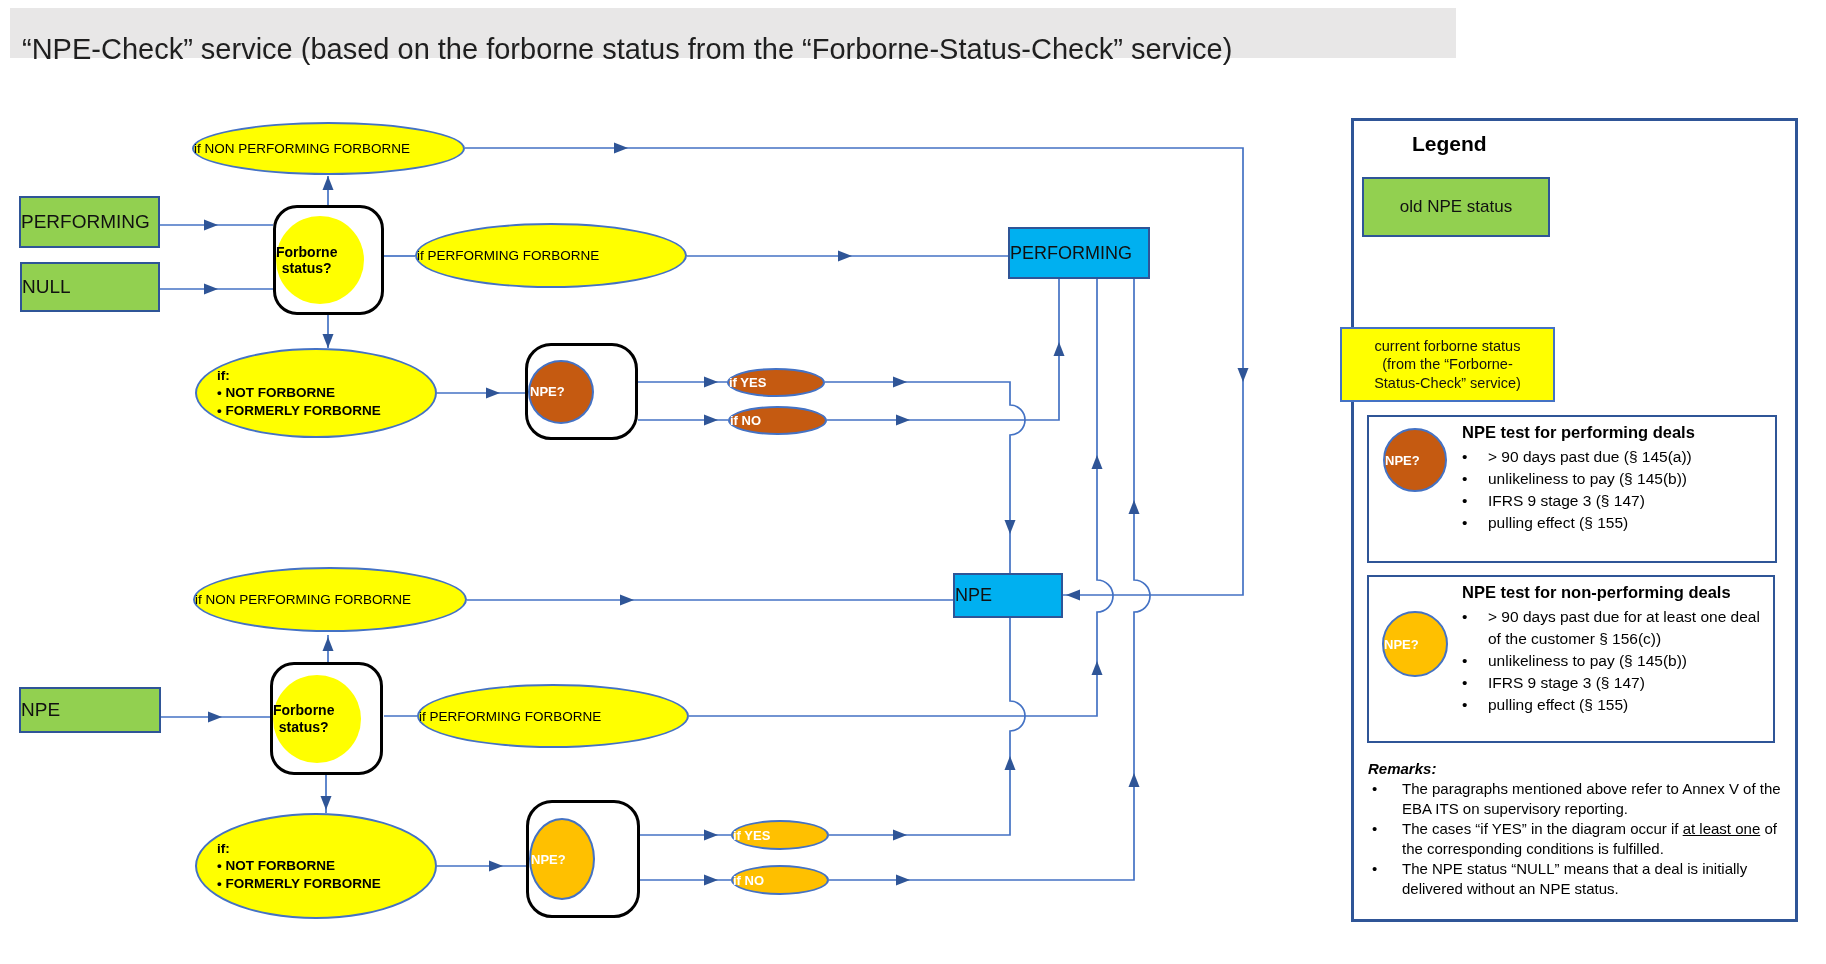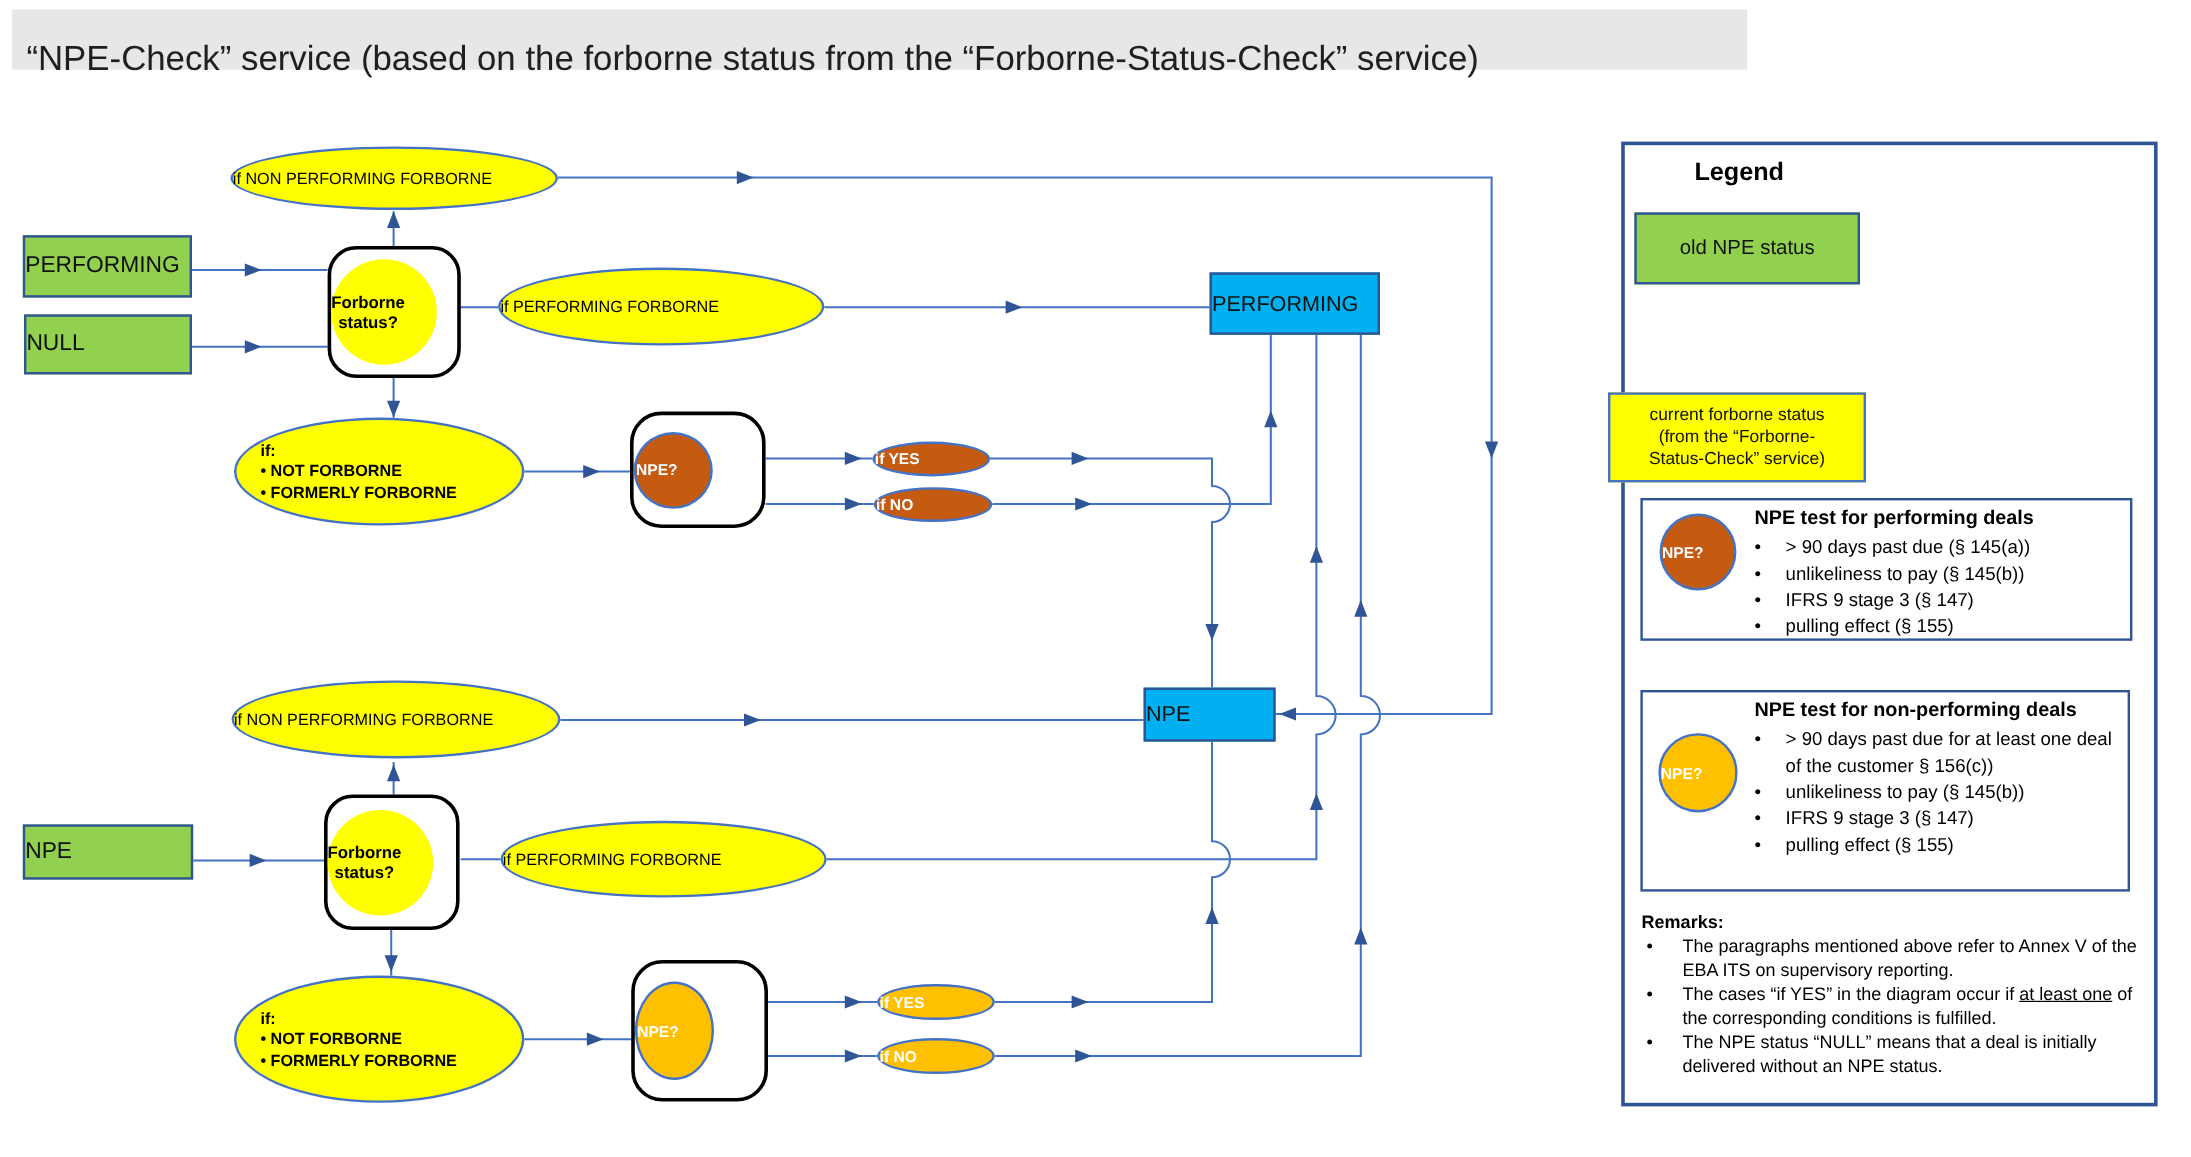--- a/index.html
+++ b/index.html
@@ -29,21 +29,21 @@
   .legend-swatch{z-index:3;display:flex;align-items:center;justify-content:center;text-align:center;font-size:17px;color:#111;}
   .legend-swatch.green{background:var(--green);border:2px solid var(--borderDark);}
   .legend-swatch.blue{background:var(--blue);border:2px solid var(--borderDark);}
   .legend-swatch.yellow{background:var(--yellow);border:2px solid var(--line);font-size:14.5px;white-space:pre-line;line-height:1.25;}
   .testbox{border:2px solid var(--borderDark);background:#fff;z-index:3;}
   .testbox .content{position:absolute;left:93px;top:6px;right:8px;}
   .testbox .bt{font-size:16.5px;font-weight:bold;color:#000;margin-bottom:4px;}
   .brow{display:flex;font-size:15.5px;line-height:22px;color:#000;}
   .brow .dot{width:26px;flex:none;}
   #remarks{left:1368px;top:760px;width:424px;z-index:3;}
-  #remarks .rh{font-size:15px;font-weight:bold;margin-bottom:2px;}
+  #remarks .rh{font-size:15px;font-weight:bold;margin-bottom:2px;font-style:italic;}
   .rrow{display:flex;font-size:15px;line-height:20px;color:#000;}
   .rrow .dot{width:30px;flex:none;padding-left:4px;}
   .rrow u{text-decoration:underline;}
 </style>
 </head>
 <body>
 
 <div id="stage">
 
   <div class="abs" id="title-bar">
@@ -181,21 +181,21 @@
   <div class="abs" id="legend-panel"></div>
   <div class="abs" id="legend-title">Legend</div>
 
   <div class="abs legend-swatch green" style="left:1362px;top:177px;width:188px;height:60px;">
       <span>old NPE status</span>
     </div>
   <div class="abs legend-swatch yellow" style="left:1340px;top:327px;width:215px;height:75px;">current forborne status
 (from the “Forborne-
 Status-Check” service)</div>
 
-  <div class="abs testbox" style="left:1367px;top:415px;width:410px;height:119px;">
+  <div class="abs testbox" style="left:1367px;top:415px;width:410px;height:148px;">
     <div class="content">
       <div class="bt">NPE test for performing deals</div>
       <div class="brow">
           <span class="dot">•</span>
           <span>&gt; 90 days past due (§ 145(a))</span>
         </div>
       <div class="brow">
           <span class="dot">•</span>
           <span>unlikeliness to pay (§ 145(b))</span>
         </div>

